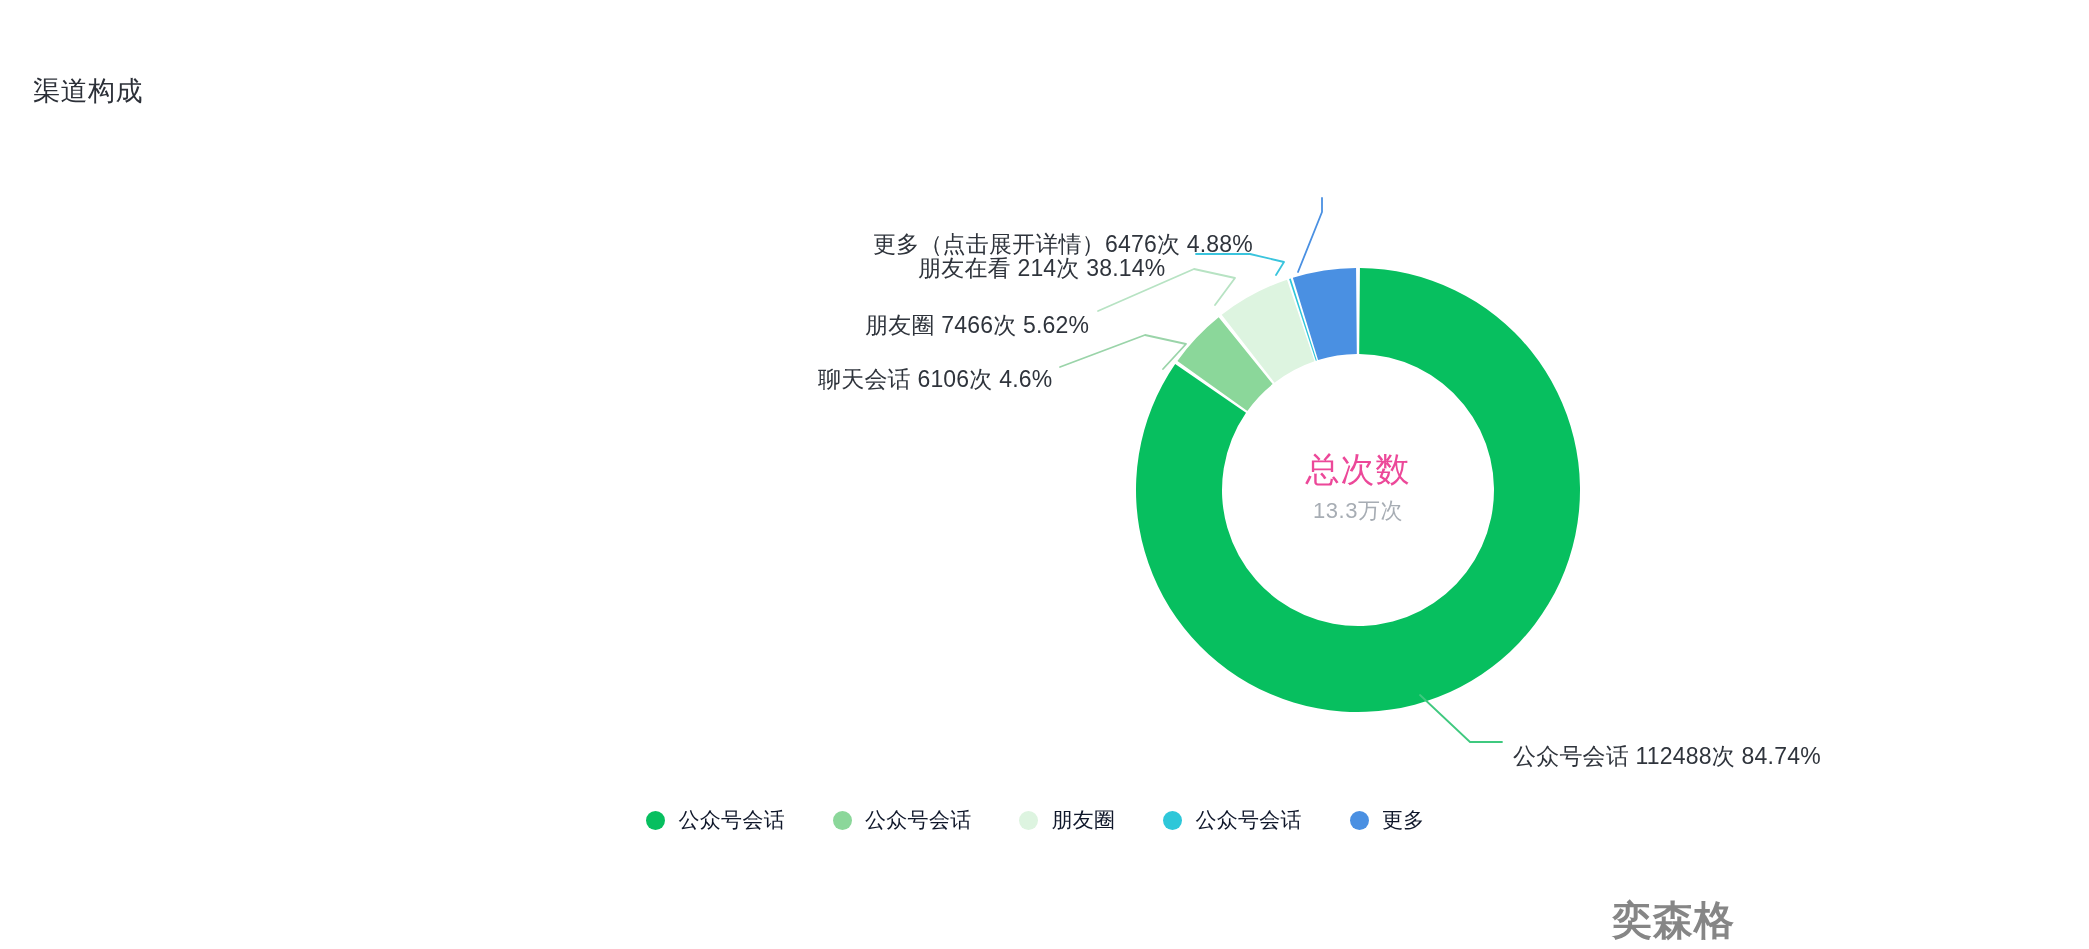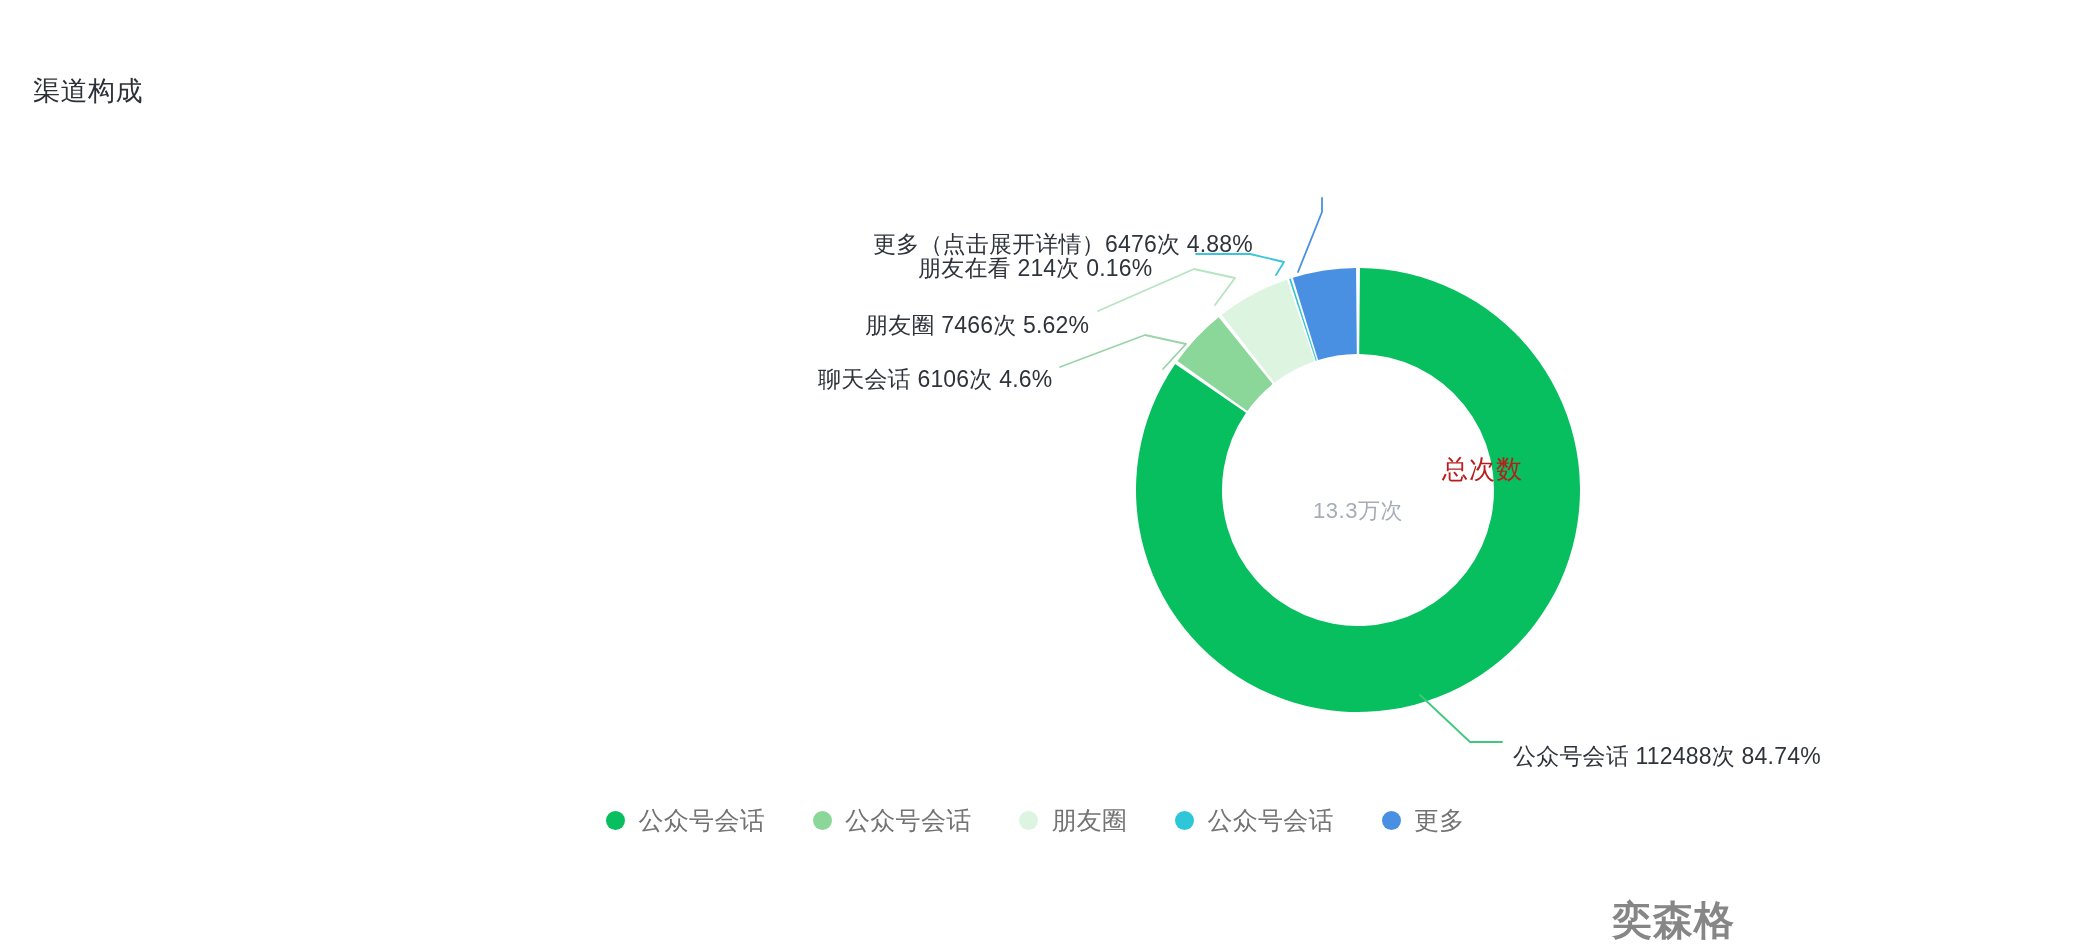--- a/index.html
+++ b/index.html
@@ -38,25 +38,24 @@
   
   #center-block {
     position: absolute;
     left: 1358px;
     top: 490px;
     transform: translate(-50%, -50%);
     text-align: center;
     width: 330px;
   }
   #center-block .ct-title {
-    font-size: 26px;
+    font-size: 34px;
     line-height: 36px;
-    color: #b91c1c;
+    color: #ec4899;
     letter-spacing: 1px;
-    text-align: right;
   }
   #center-block .ct-value {
     font-size: 22px;
     line-height: 36px;
     color: #a7adb4;
     letter-spacing: 0.5px;
     margin-top: 6px;
   }
   
   .callout {
@@ -91,23 +90,23 @@
   }
   .legend-item:last-child { margin-right: 18px; }
   .legend-dot {
     width: 19px;
     height: 19px;
     border-radius: 50%;
     margin-right: 13px;
     flex: none;
   }
   .legend-label {
-    font-size: 25px;
+    font-size: 21px;
     line-height: 30px;
-    color: #737373;
+    color: #0f172a;
     letter-spacing: 0.3px;
     white-space: nowrap;
   }
   
   #watermark {
     position: absolute;
     right: -8px;
     bottom: 6px;
     font-size: 40px;
     line-height: 46px;
@@ -142,21 +141,21 @@
       </g>
   </svg>
 
   <div id="center-block">
     <div class="ct-title">总次数</div>
     <div class="ct-value">13.3万次</div>
   </div>
 
   <div class="callout" id="callout-more">更多（点击展开详情）6476次 4.88%</div>
 
-  <div class="callout" id="callout-friendsee">朋友在看 214次 0.16%</div>
+  <div class="callout" id="callout-friendsee">朋友在看 214次 38.14%</div>
 
   <div class="callout" id="callout-moments">朋友圈 7466次 5.62%</div>
 
   <div class="callout" id="callout-chat">聊天会话 6106次 4.6%</div>
 
   <div class="callout" id="callout-official">公众号会话 112488次 84.74%</div>
 
   <div id="legend">
       <div class="legend-item">
         <span class="legend-dot" style="background: rgb(7, 191, 95);"></span>

